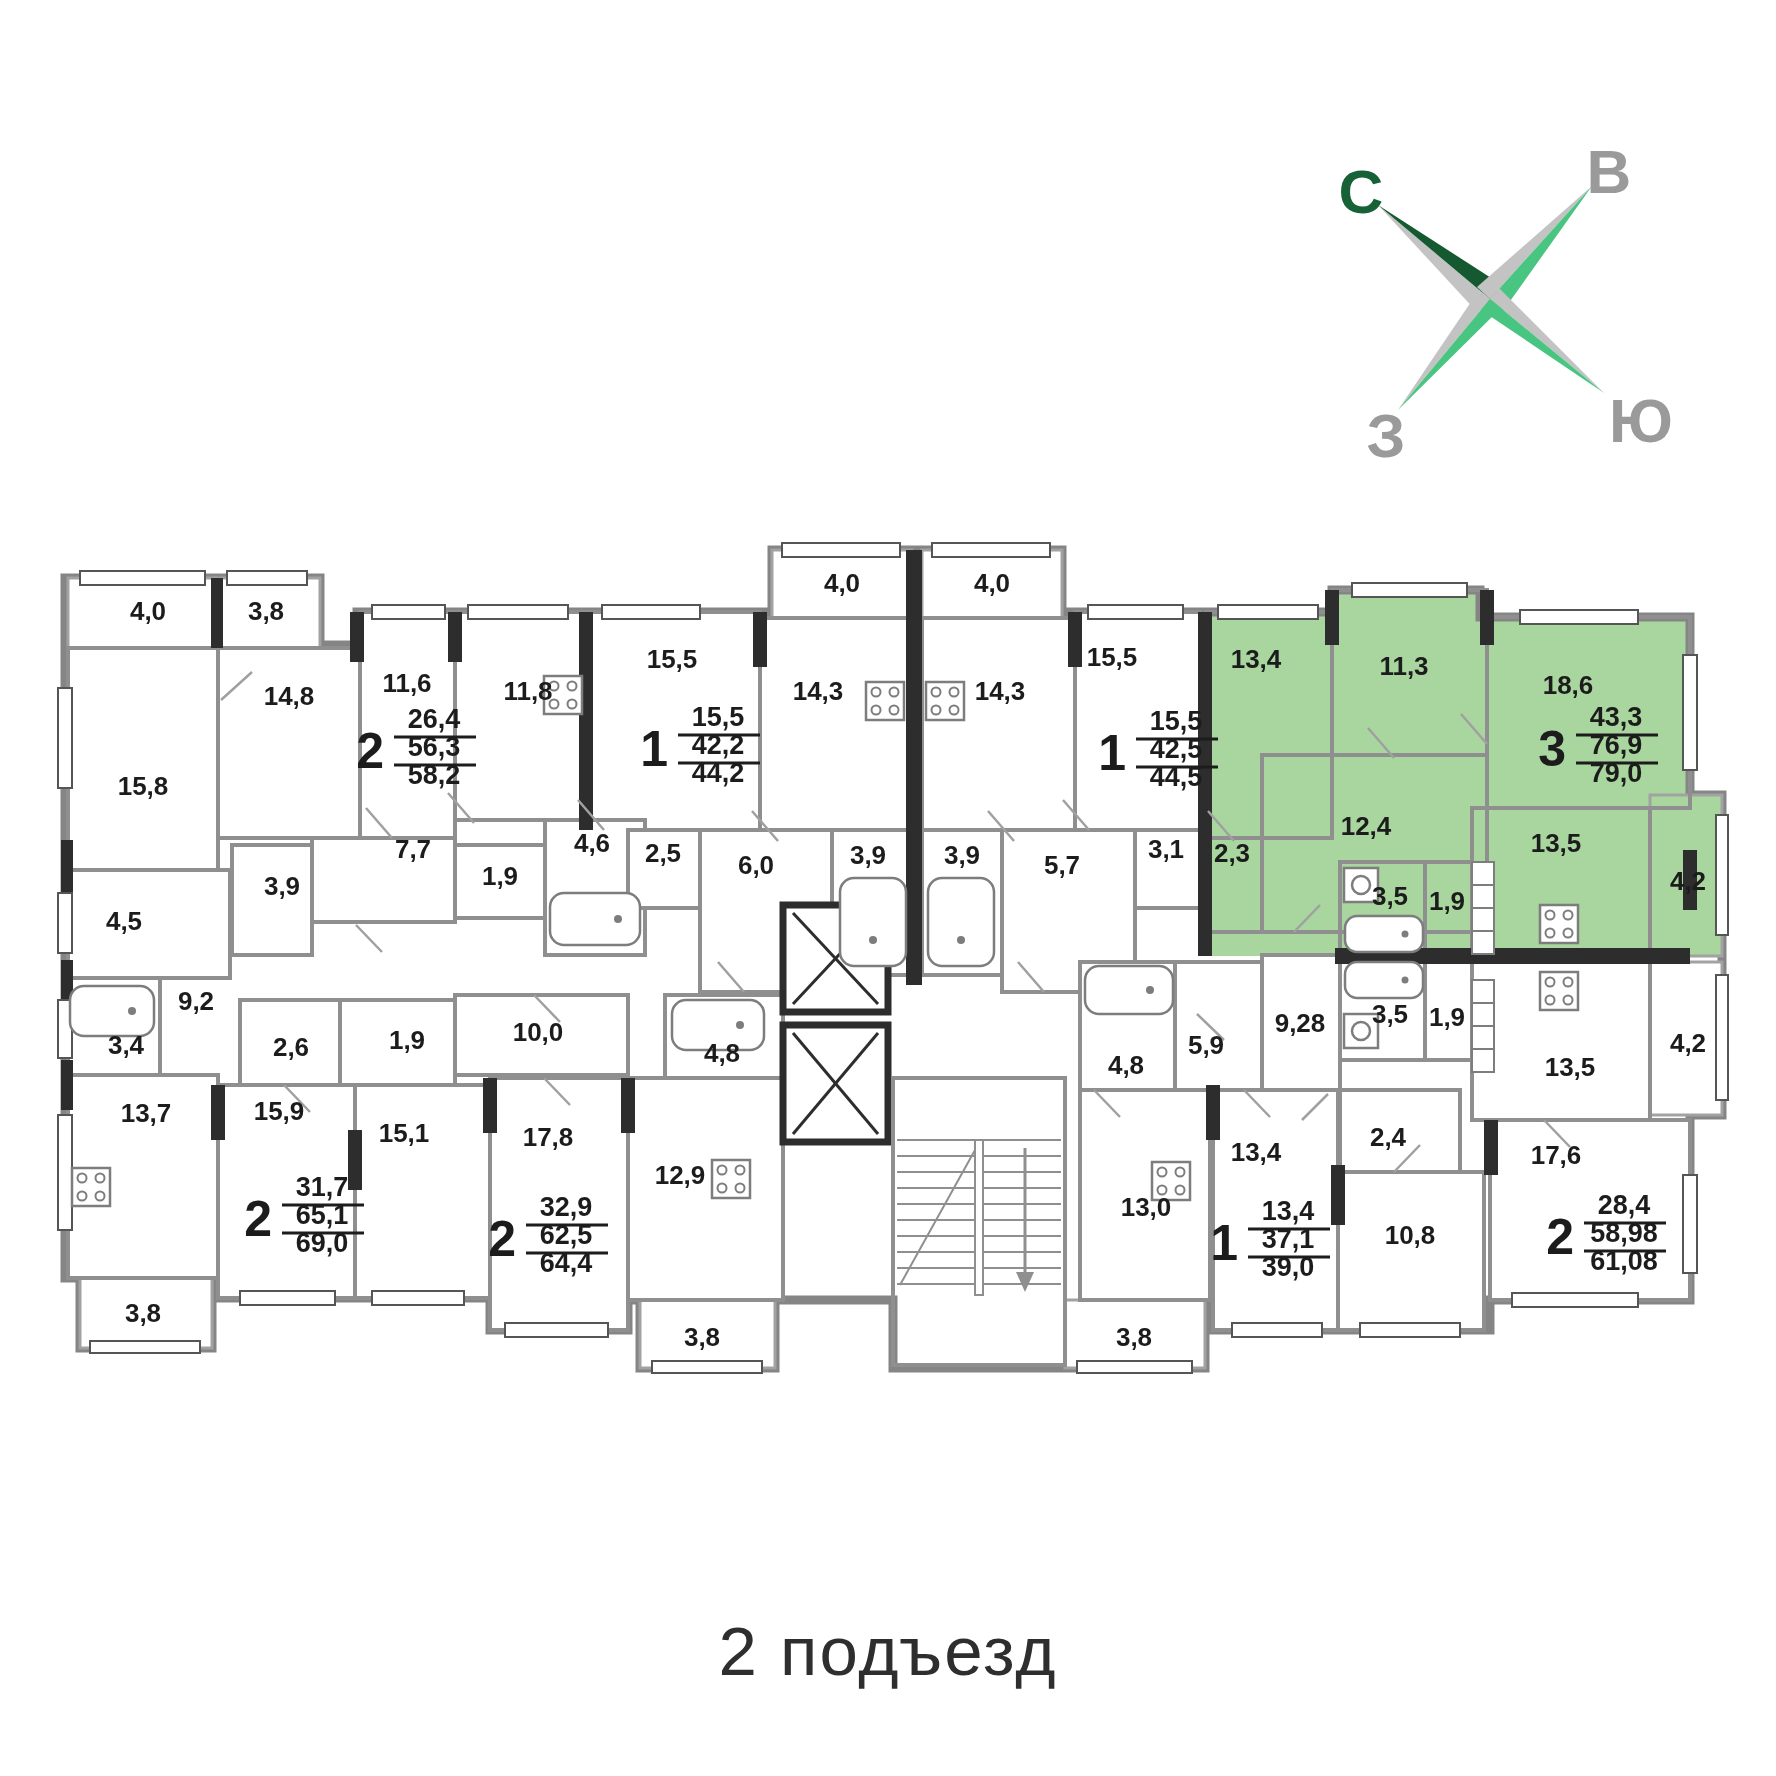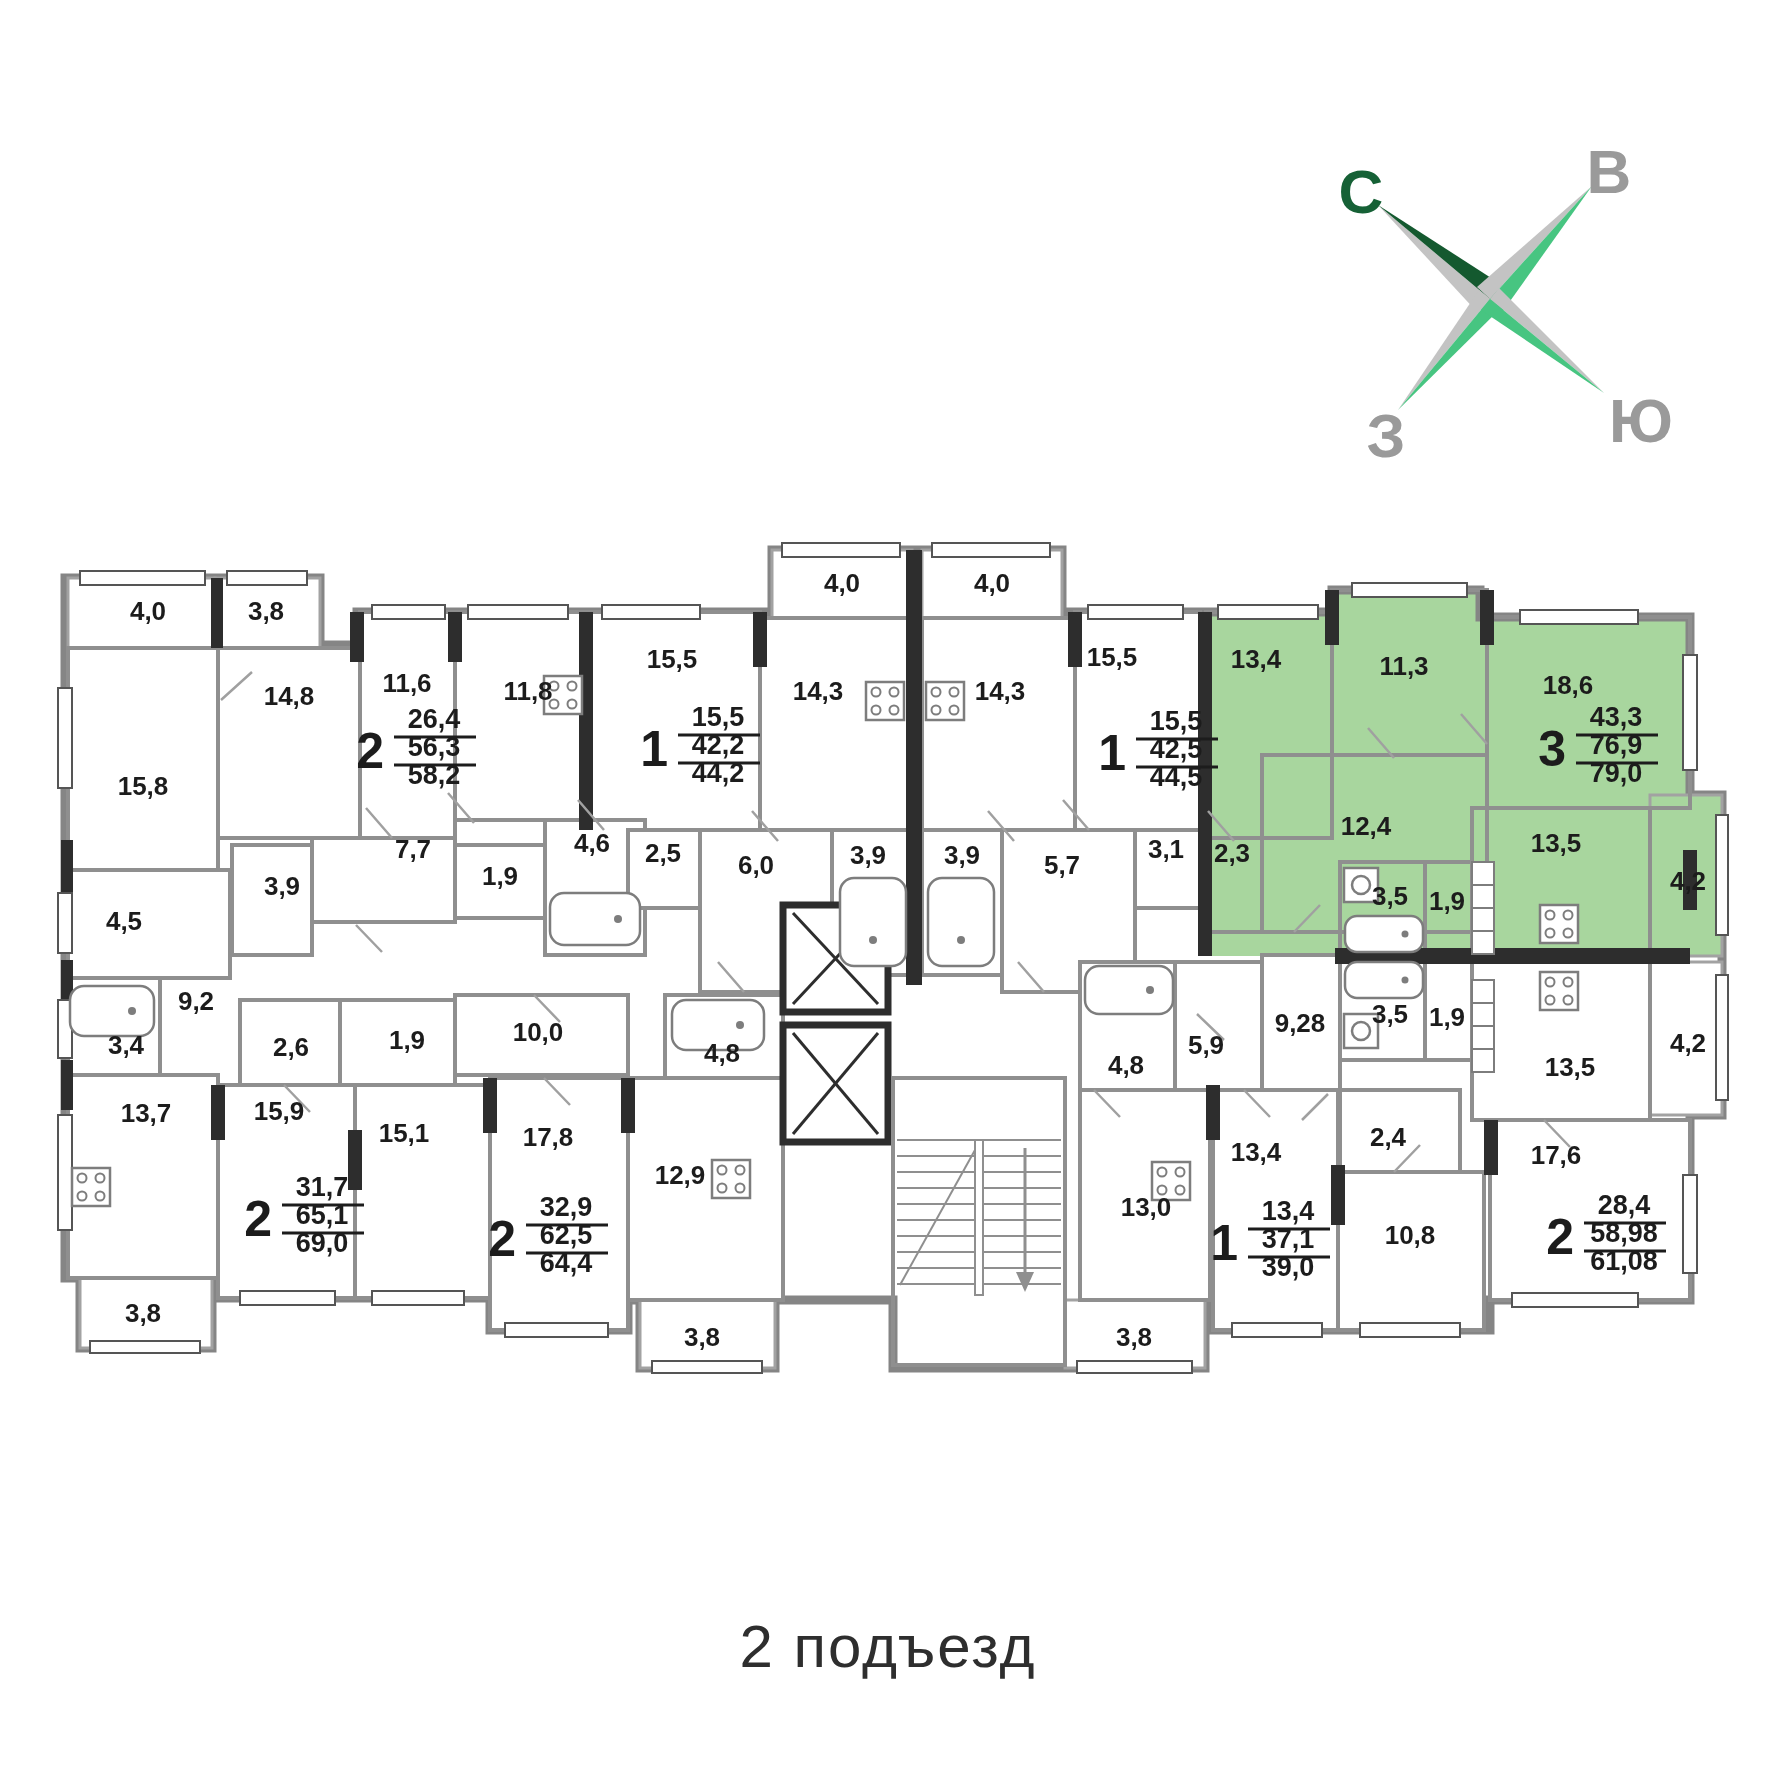--- a/index.html
+++ b/index.html
@@ -4,21 +4,21 @@
 <style>
   html,body{margin:0;padding:0;background:#ffffff;}
   .canvas{position:relative;width:1776px;height:1776px;background:#ffffff;
           font-family:"Liberation Sans",sans-serif;overflow:hidden;}
   svg text{font-family:"Liberation Sans",sans-serif;}
   .room-label{font-weight:bold;font-size:26px;fill:#1c1c1c;text-anchor:middle;}
   .apt-digit{font-weight:bold;font-size:50px;fill:#1c1c1c;text-anchor:end;}
   .apt-num{font-weight:bold;font-size:27px;fill:#1c1c1c;text-anchor:middle;}
   .compass-letter{font-weight:bold;font-size:62px;text-anchor:middle;}
   #title{position:absolute;left:0;right:0;top:1612px;text-align:center;
-         font-size:60px;color:#2e2e2e;letter-spacing:2px;}
+         font-size:69px;color:#2e2e2e;letter-spacing:2px;}
   .walls{stroke:#8f8f8f;stroke-width:4;fill:#ffffff;}
   .walls-none{stroke:#8f8f8f;stroke-width:4;fill:none;}
   .balc{stroke:#a2a2a2;stroke-width:3;fill:#ffffff;}
   .fixture{stroke:#7d7d7d;stroke-width:2.5;fill:#ffffff;}
   .win{fill:#ffffff;stroke:#555555;stroke-width:2;}
 </style>
 </head>
 <body>
 
 <div class="canvas">

